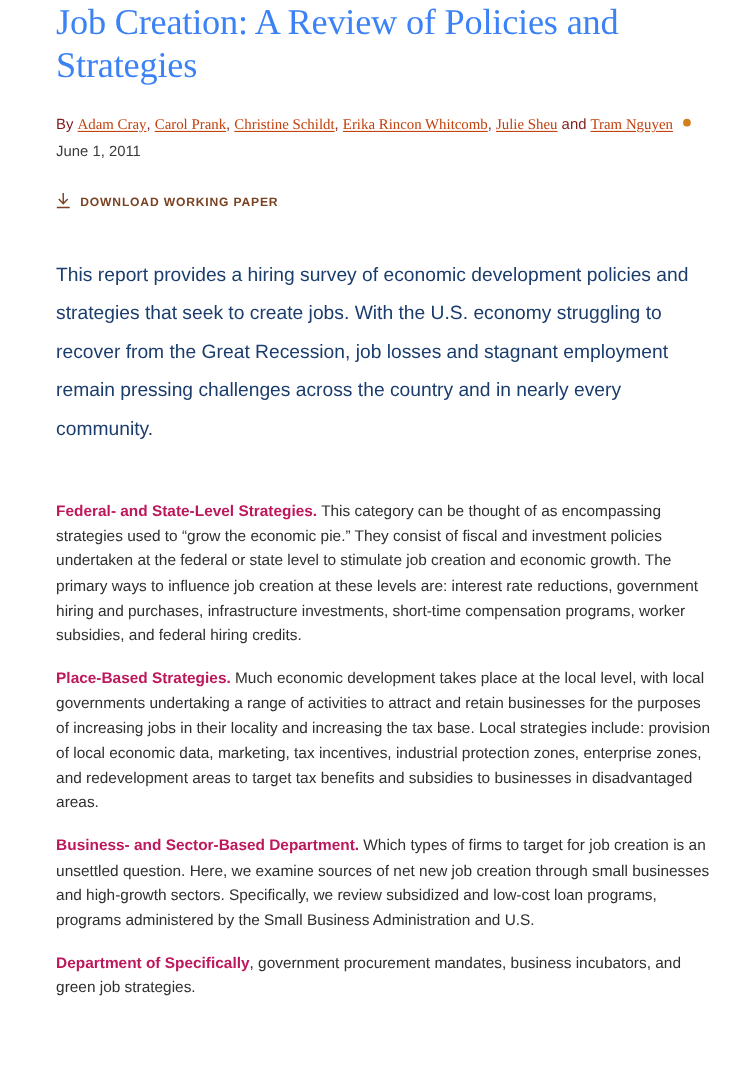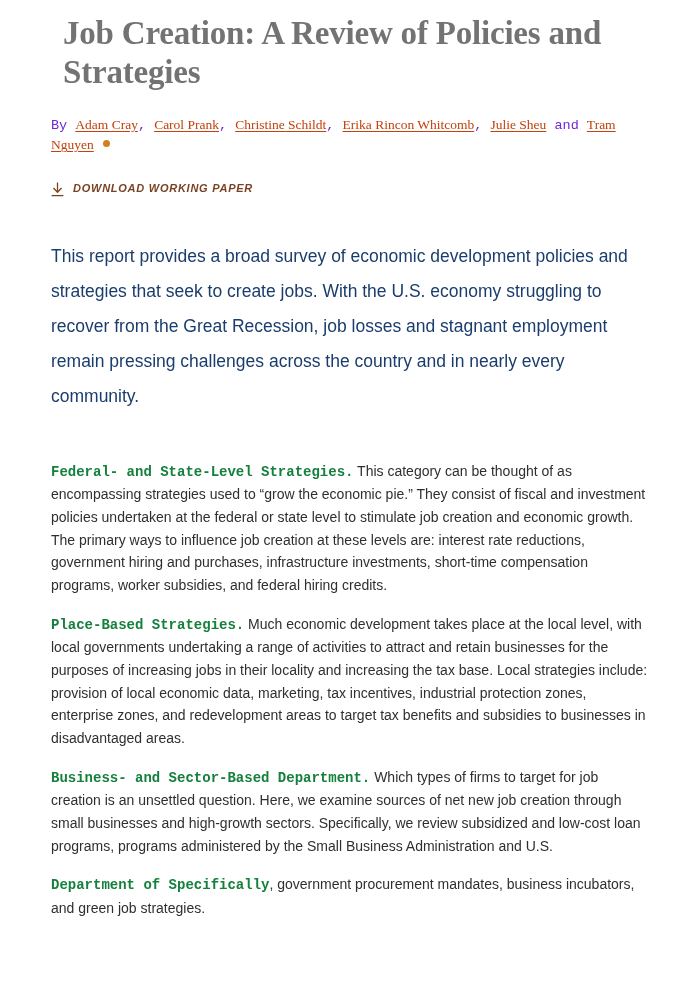--- a/index.html
+++ b/index.html
@@ -17,25 +17,25 @@
 
   .page {
     width: 677px;
     box-sizing: border-box;
     padding: 0 27px 0 51px;
   }
 
   
   .article-title {
     font-family: "Liberation Serif", "DejaVu Serif", serif;
-    font-weight: 700;
+    font-weight: 400;
     font-size: 33px;
     line-height: 1.19;
-    color: #737373;
-    margin: 12px;
+    color: #3b82f6;
+    margin: 0;
     padding-top: 2px;
     letter-spacing: -0.2px;
     max-width: 600px;
   }
 
   
   .byline {
     margin-top: 22px;
     font-size: 13.5px;
     line-height: 1.45;
@@ -44,22 +44,21 @@
   .byline .author-link {
     color: #c2410c;
     text-decoration: underline;
     text-underline-offset: 2px;
     cursor: pointer;
     font-family: Liberation Serif, serif;
   }
   .byline .conj,
   .byline .lead-by,
   .byline .sep {
-    color: #6d28d9;
-    font-family: Liberation Mono, monospace;
+    color: #7f1d1d;
   }
   .byline-dot {
     display: inline-block;
     width: 7px;
     height: 7px;
     border-radius: 50%;
     background: #d2801d;
     margin-left: 9px;
     vertical-align: 2px;
   }
@@ -67,25 +66,24 @@
     margin-top: 7px;
     font-size: 13.5px;
     color: #3a3a38;
     line-height: 1.4;
   }
 
   
   .download-row {
     margin-top: 27px;
     display: flex;
-    align-items: flex-start;
+    align-items: flex-end;
     gap: 9px;
     cursor: pointer;
     width: fit-content;
-    font-style: italic;
   }
   .download-icon {
     display: inline-flex;
     width: 13px;
     height: 15px;
     flex: none;
     color: #7a4223;
   }
   .download-icon svg { display: block; }
   .download-label {
@@ -112,48 +110,48 @@
     font-size: 14px;
     line-height: 1.62;
     color: #2f2f2e;
     max-width: 601px;
   }
   .body-copy p {
     margin: 0 0 16px 0;
   }
   .body-copy .run-in {
     font-weight: 700;
-    color: #15803d;
-    font-family: Liberation Mono, monospace;
+    color: #be185d;
   }
 </style>
 </head>
 <body>
 
 <div class="page">
 
   <h1 class="article-title">Job Creation: A Review of Policies and Strategies</h1>
 
   <div class="byline">
     <span class="lead-by">By</span><span id="byline-authors"><span class="sep"> </span><span class="author-link">Adam Cray</span><span class="sep">, </span><span class="author-link">Carol Prank</span><span class="sep">, </span><span class="author-link">Christine Schildt</span><span class="sep">, </span><span class="author-link">Erika Rincon Whitcomb</span><span class="sep">, </span><span class="author-link">Julie Sheu</span><span class="sep"> and </span><span class="author-link">Tram Nguyen</span></span><span class="byline-dot"></span>
   </div>
 
+  <div class="pub-date">June 1, 2011</div>
 
   <div class="download-row">
     <span class="download-icon">
       <svg viewBox="0 0 13 15" width="13" height="15" aria-hidden="true">
         <path d="M6.5 0.5 V9.8" stroke="currentColor" stroke-width="1.3" fill="none"></path>
         <path d="M2.9 6.4 L6.5 10.2 L10.1 6.4" stroke="currentColor" stroke-width="1.3" fill="none" stroke-linecap="square"></path>
         <path d="M0.6 13.6 H12.4" stroke="currentColor" stroke-width="1.3" fill="none"></path>
       </svg>
     </span>
     <span class="download-label">DOWNLOAD WORKING PAPER</span>
   </div>
 
-  <div class="lead">This report provides a broad survey of economic development policies and strategies that seek to create jobs. With the U.S. economy struggling to recover from the Great Recession, job losses and stagnant employment remain pressing challenges across the country and in nearly every community.</div>
+  <div class="lead">This report provides a hiring survey of economic development policies and strategies that seek to create jobs. With the U.S. economy struggling to recover from the Great Recession, job losses and stagnant employment remain pressing challenges across the country and in nearly every community.</div>
 
   <div class="body-copy">
     <div id="body-sections">
         <p><span class="run-in">Federal- and State-Level Strategies.</span><span> This category can be thought of as encompassing strategies used to “grow the economic pie.” They consist of fiscal and investment policies undertaken at the federal or state level to stimulate job creation and economic growth. The primary ways to influence job creation at these levels are: interest rate reductions, government hiring and purchases, infrastructure investments, short-time compensation programs, worker subsidies, and federal hiring credits.</span></p>
         <p><span class="run-in">Place-Based Strategies.</span><span> Much economic development takes place at the local level, with local governments undertaking a range of activities to attract and retain businesses for the purposes of increasing jobs in their locality and increasing the tax base. Local strategies include: provision of local economic data, marketing, tax incentives, industrial protection zones, enterprise zones, and redevelopment areas to target tax benefits and subsidies to businesses in disadvantaged areas.</span></p>
         <p><span class="run-in">Business- and Sector-Based Department.</span><span> Which types of firms to target for job creation is an unsettled question. Here, we examine sources of net new job creation through small businesses and high-growth sectors. Specifically, we review subsidized and low-cost loan programs, programs administered by the Small Business Administration and U.S.</span></p>
         <p><span class="run-in">Department of Specifically</span><span>, government procurement mandates, business incubators, and green job strategies.</span></p>
       </div>
 
   </div>

